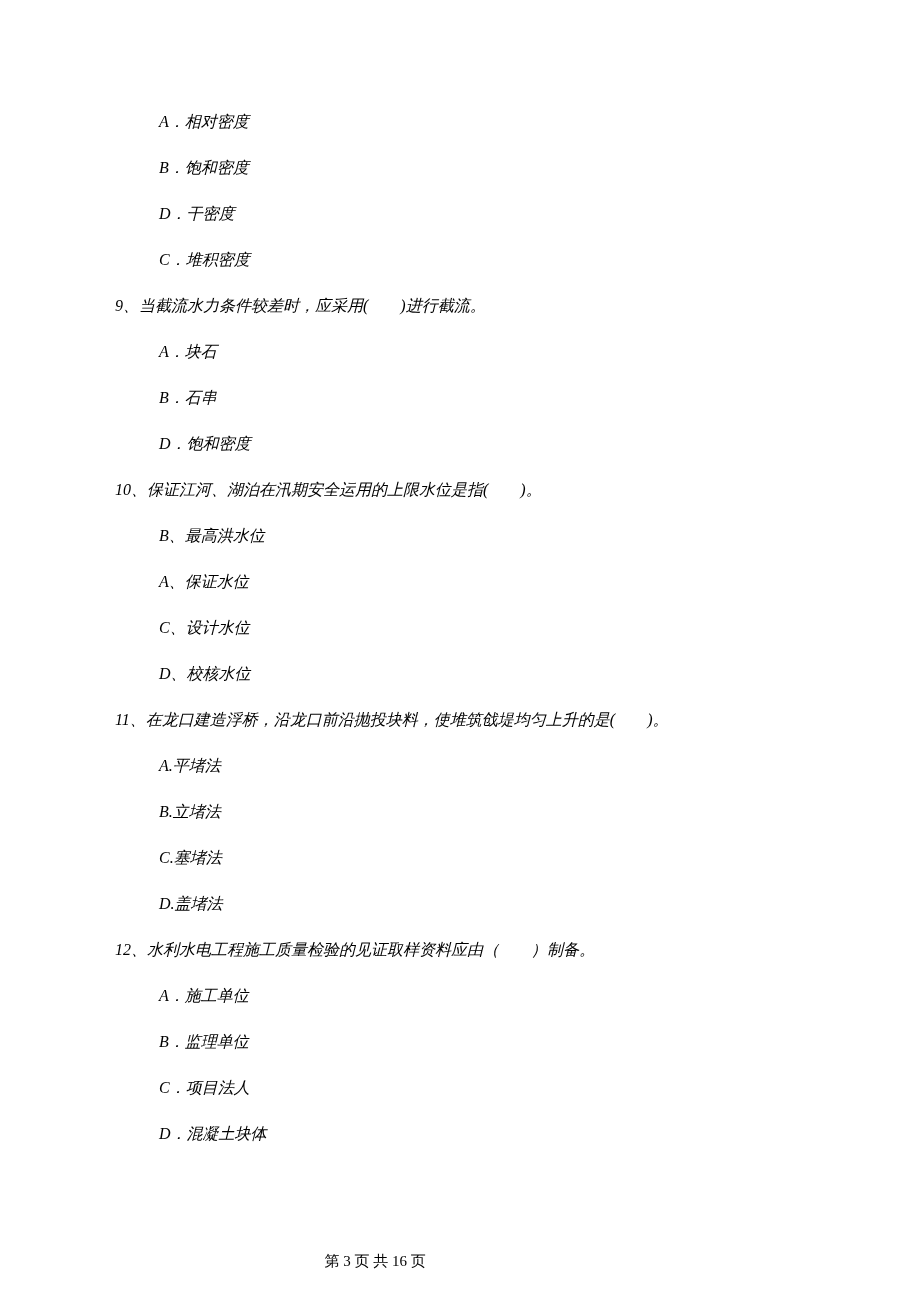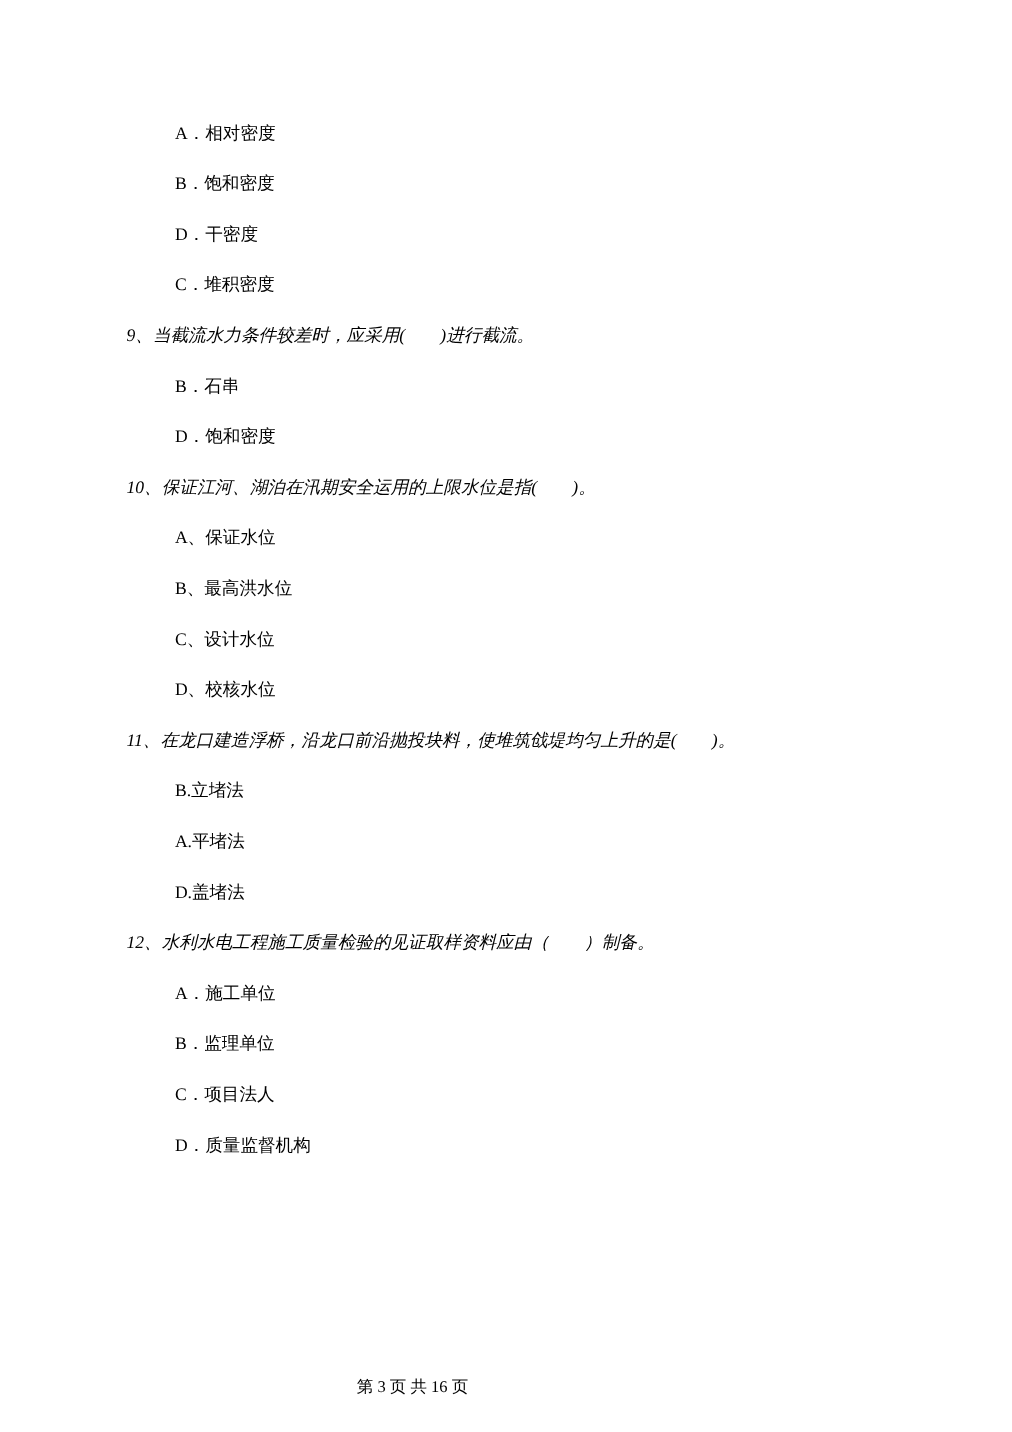--- a/index.html
+++ b/index.html
@@ -19,20 +19,21 @@
   .page-content {
     padding: 110px 110px 0 115px;
   }
   .opt-list {
     margin: 0 0 18px 0;
     padding-left: 44px;
   }
   .opt-line {
     margin: 0 0 22px 0;
     white-space: pre;
+    font-style: italic;
   }
   .question {
     margin: 0 0 22px 0;
     font-style: italic;
   }
   .footer {
     position: absolute;
     bottom: 30px;
     left: 0;
     width: 750px;
@@ -47,43 +48,45 @@
 
   <div class="opt-list">
     <p class="opt-line">A．相对密度</p>
     <p class="opt-line">B．饱和密度</p>
     <p class="opt-line">D．干密度</p>
     <p class="opt-line">C．堆积密度</p>
   </div>
 
   <p class="question">9、当截流水力条件较差时，应采用(　　)进行截流。</p>
   <div class="opt-list">
+    <p class="opt-line">A．块石</p>
     <p class="opt-line">B．石串</p>
     <p class="opt-line">D．饱和密度</p>
   </div>
 
   <p class="question">10、保证江河、湖泊在汛期安全运用的上限水位是指(　　)。</p>
   <div class="opt-list">
+    <p class="opt-line">B、最高洪水位</p>
     <p class="opt-line">A、保证水位</p>
-    <p class="opt-line">B、最高洪水位</p>
     <p class="opt-line">C、设计水位</p>
     <p class="opt-line">D、校核水位</p>
   </div>
 
   <p class="question">11、在龙口建造浮桥，沿龙口前沿抛投块料，使堆筑戗堤均匀上升的是(　　)。</p>
   <div class="opt-list">
+    <p class="opt-line">A.平堵法</p>
     <p class="opt-line">B.立堵法</p>
-    <p class="opt-line">A.平堵法</p>
+    <p class="opt-line">C.塞堵法</p>
     <p class="opt-line">D.盖堵法</p>
   </div>
 
   <p class="question">12、水利水电工程施工质量检验的见证取样资料应由（　　）制备。</p>
   <div class="opt-list">
     <p class="opt-line">A．施工单位</p>
     <p class="opt-line">B．监理单位</p>
     <p class="opt-line">C．项目法人</p>
-    <p class="opt-line">D．质量监督机构</p>
+    <p class="opt-line">D．混凝土块体</p>
   </div>
 
 
 </div>
 
 <div class="footer">第 3 页 共 16 页</div>
 
 </body></html>

